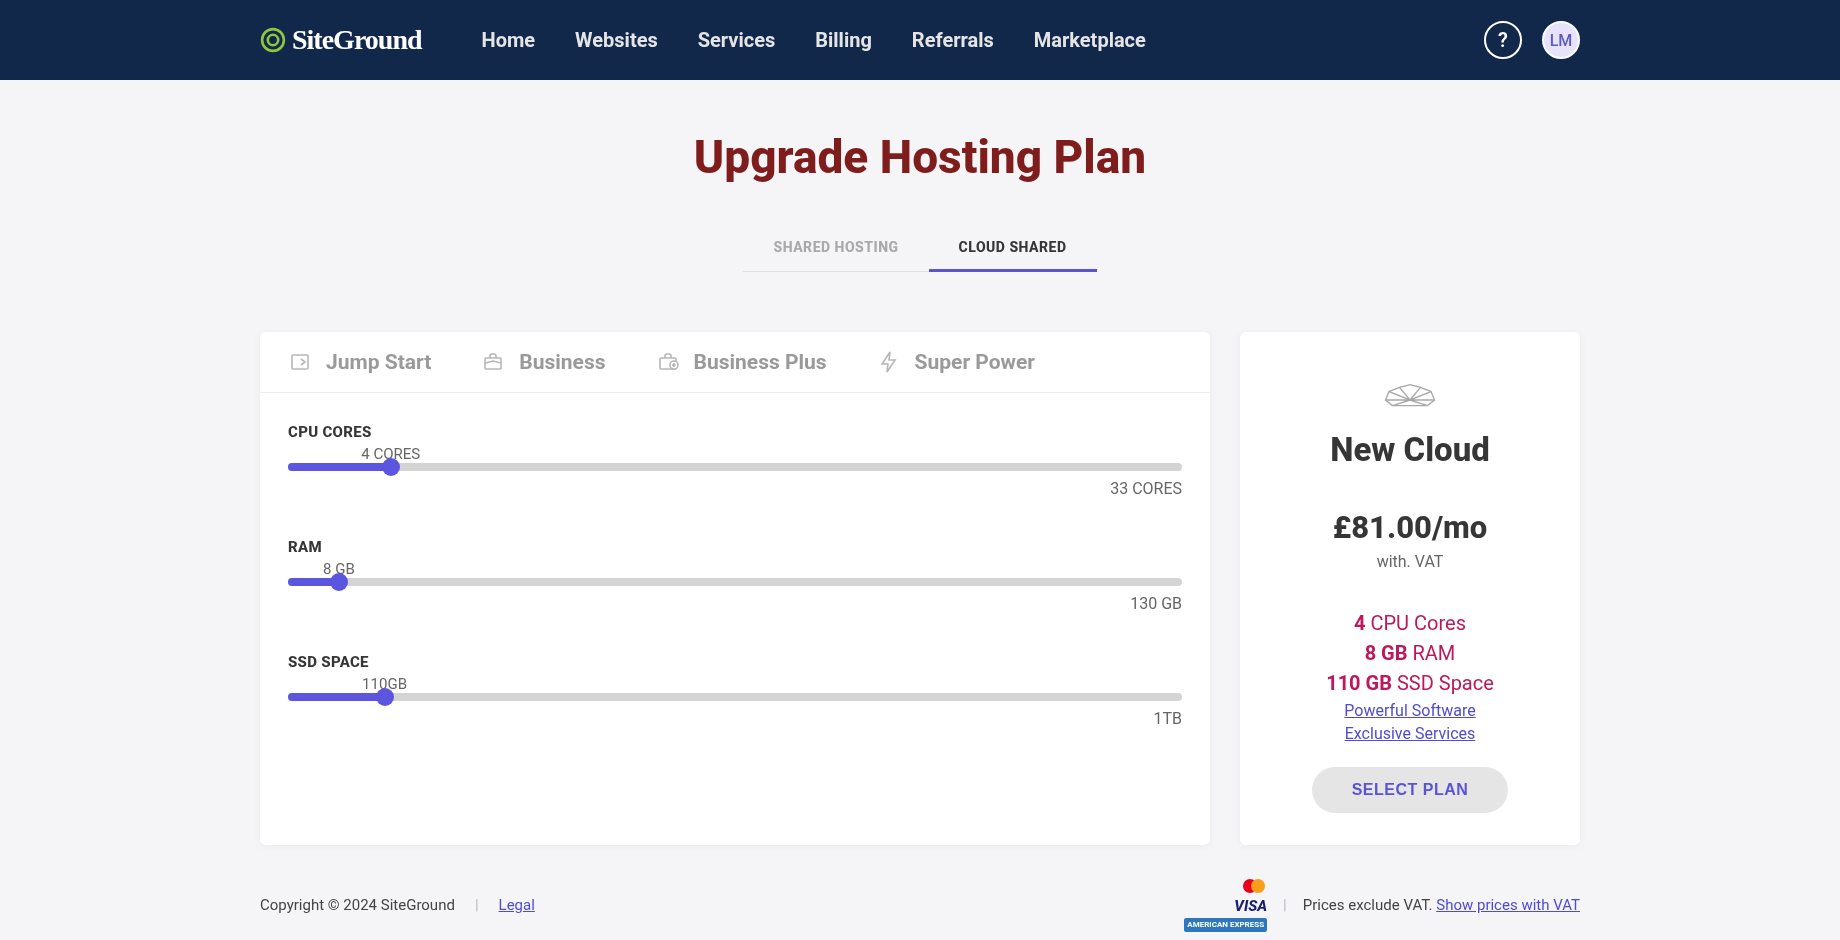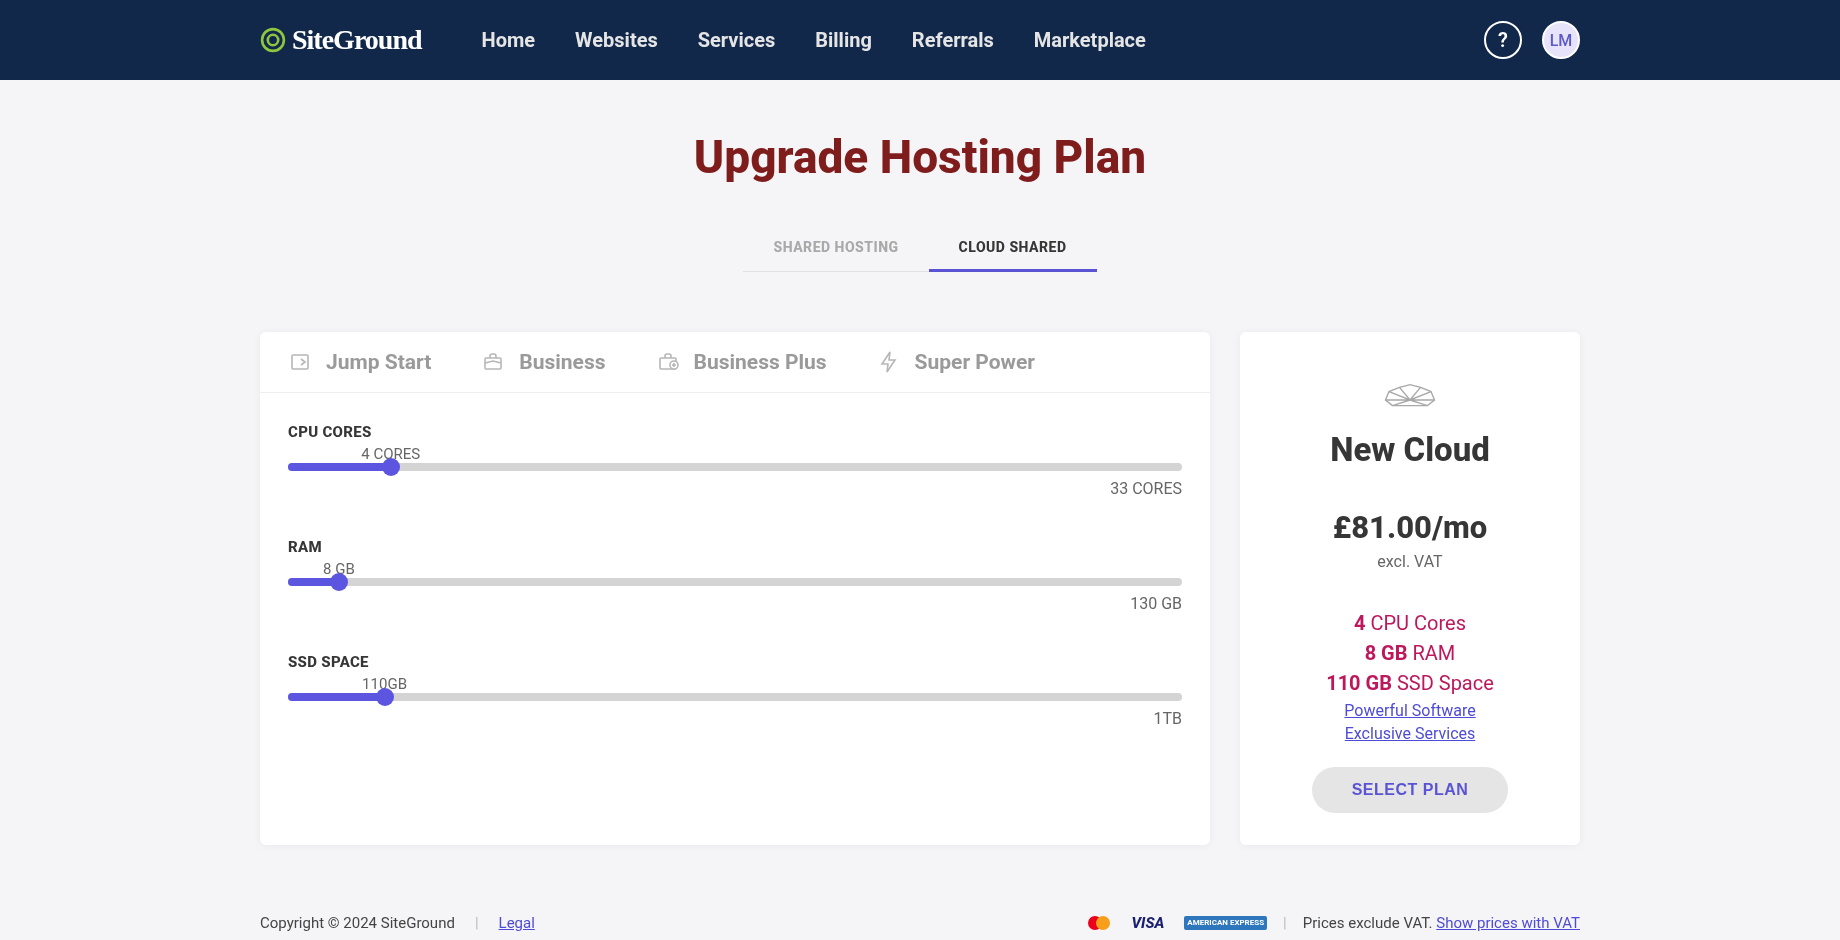--- a/index.html
+++ b/index.html
@@ -39,21 +39,21 @@
 .summary-vat { font-size: 16px; color: #666; margin-top: 6px; margin-bottom: 40px; }
 .spec-line { font-size: 20px; color: #be185d; margin-bottom: 6px; }
 .spec-line b { font-weight: 700; }
 .link-line { font-size: 16px; color: #4e4bd6; text-decoration: underline; margin-bottom: 4px; cursor: pointer; }
 .select-btn { margin-top: 20px; background: #e5e5e5; color: #5a54d4; font-weight: 800; font-size: 16px; letter-spacing: 0.5px; padding: 14px 40px; border: none; border-radius: 30px; cursor: pointer; }
 .footer { position: absolute; bottom: 0; left: 0; right: 0; padding: 16px 260px 8px 260px; display: flex; align-items: center; justify-content: space-between; font-size: 15px; color: #444; }
 .footer-left { display: flex; align-items: center; gap: 20px; }
 .footer-link { color: #4e4bd6; text-decoration: underline; cursor: pointer; }
 .footer-right { display: flex; align-items: center; gap: 16px; }
 .divider { color: #bbb; }
-.card-icons { display: flex; gap: 20px; align-items: center; }
+.card-icons { display: flex; gap: 3px; align-items: flex-end; flex-direction: column; }
 .card-mc { display: inline-flex; }
 .card-visa { color: #1a1f71; font-weight: 800; font-style: italic; font-size: 15px; }
 .card-amex { background: #2e77bc; color: #fff; font-size: 8px; font-weight: 700; padding: 3px 3px; line-height: 1; border-radius: 2px; }
 .tabs-wrap { display:flex; justify-content:center; }
 .logo-text { font-family: 'Comic Sans MS', 'Segoe Script', cursive; font-weight:700; letter-spacing:-1px; }
 </style>
 </head>
 <body>
 
 <div class="header">
@@ -164,21 +164,21 @@
       </div>
     </div>
 
     <div class="summary-card">
       <svg class="cloud-icon" viewBox="0 0 100 60" fill="none" stroke="#a8a8a8" stroke-width="2">
         <path d="M25 48 L15 40 L20 28 L35 22 L50 18 L65 22 L80 28 L85 40 L75 48 Z"></path>
         <path d="M35 22 L50 40 L65 22 M20 28 L50 40 L80 28 M15 40 L50 40 L85 40 M25 48 L50 40 L75 48"></path>
       </svg>
       <div class="summary-title">New Cloud</div>
       <div class="summary-price">£81.00/mo</div>
-      <div class="summary-vat">excl. VAT</div>
+      <div class="summary-vat">with. VAT</div>
       <div class="spec-line"><b>4</b><span> CPU Cores</span></div>
       <div class="spec-line"><b>8 GB</b><span> RAM</span></div>
       <div class="spec-line"><b>110 GB</b><span> SSD Space</span></div>
       <div class="link-line">Powerful Software</div>
       <div class="link-line">Exclusive Services</div>
       <button class="select-btn">SELECT PLAN</button>
     </div>
   </div>
 </div>
 

